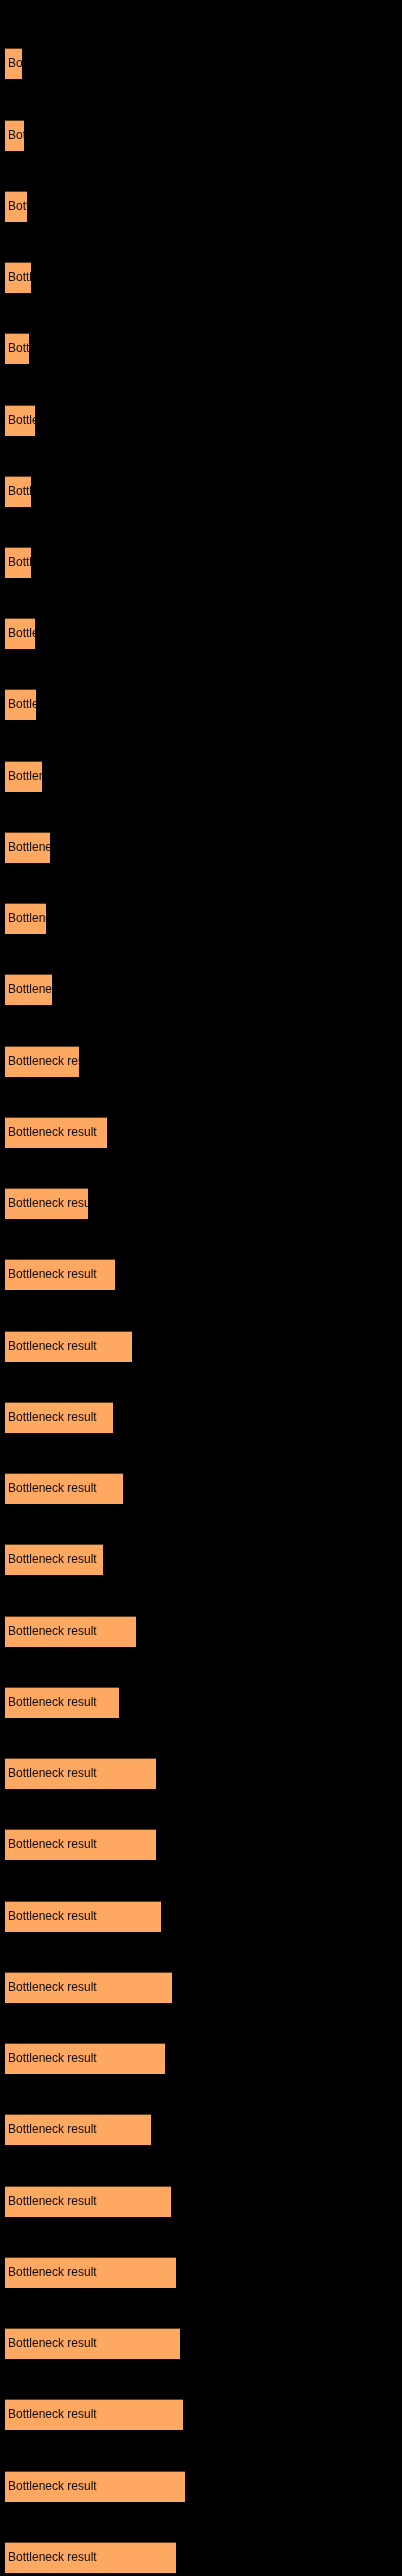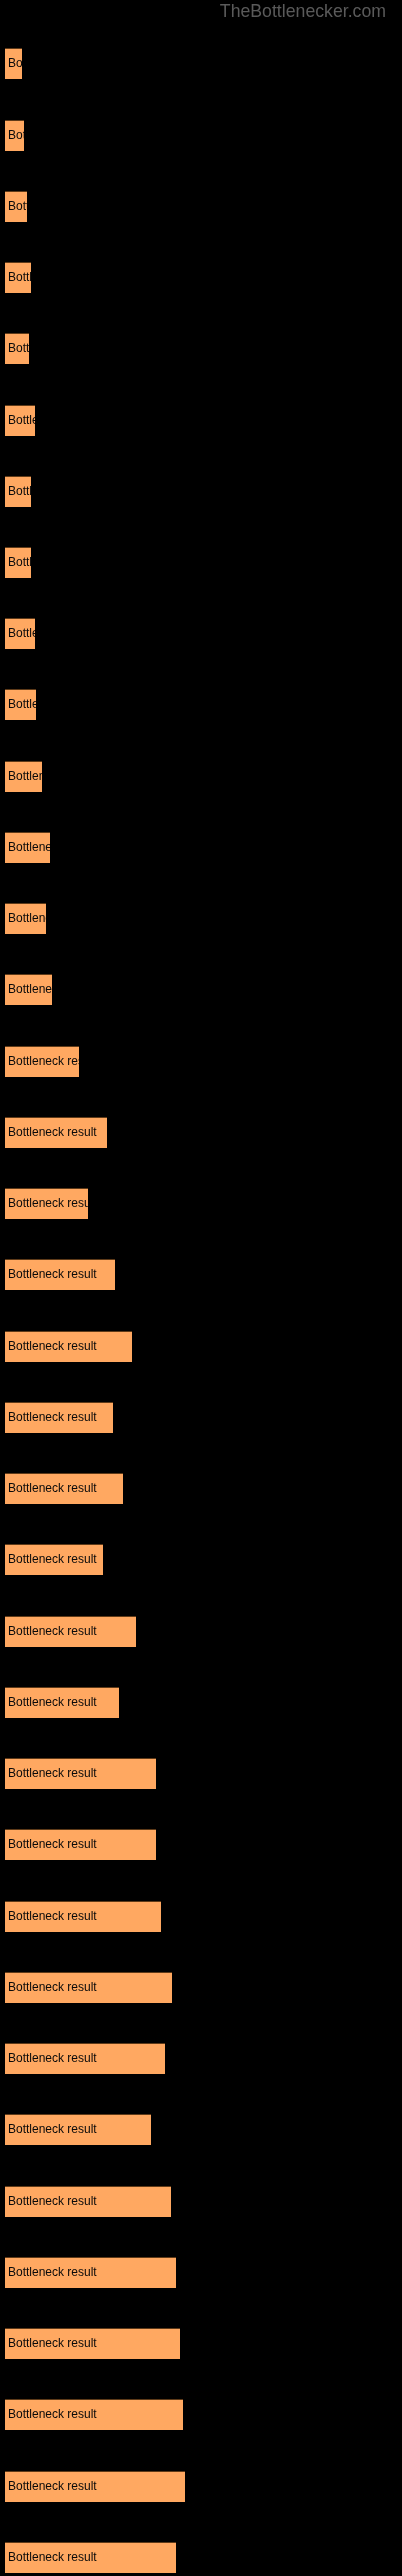--- a/index.html
+++ b/index.html
@@ -62,21 +62,20 @@
     font-family: "Liberation Sans", sans-serif;
     white-space: nowrap;
     pointer-events: none;
   }
 </style>
 </head>
 <body>
 
 <div id="chart-root">
 
-  <div class="watermark">TheBottlenecker.com</div>
 
   <div class="bars-layer">
       <div class="bar" style="top: 48px; left: 4.8px; width: 17px; height: 31px; background: rgb(255, 168, 97); border-top-color: rgb(94, 58, 24);">
         <span class="bar-label" style="color: rgb(10, 10, 10);">Bottleneck result</span>
       </div>
       <div class="bar" style="top: 120px; left: 4.8px; width: 19.3px; height: 31px; background: rgb(255, 168, 97); border-top-color: rgb(94, 58, 24);">
         <span class="bar-label" style="color: rgb(10, 10, 10);">Bottleneck result</span>
       </div>
       <div class="bar" style="top: 191px; left: 4.8px; width: 22.5px; height: 31px; background: rgb(255, 168, 97); border-top-color: rgb(94, 58, 24);">
         <span class="bar-label" style="color: rgb(10, 10, 10);">Bottleneck result</span>

